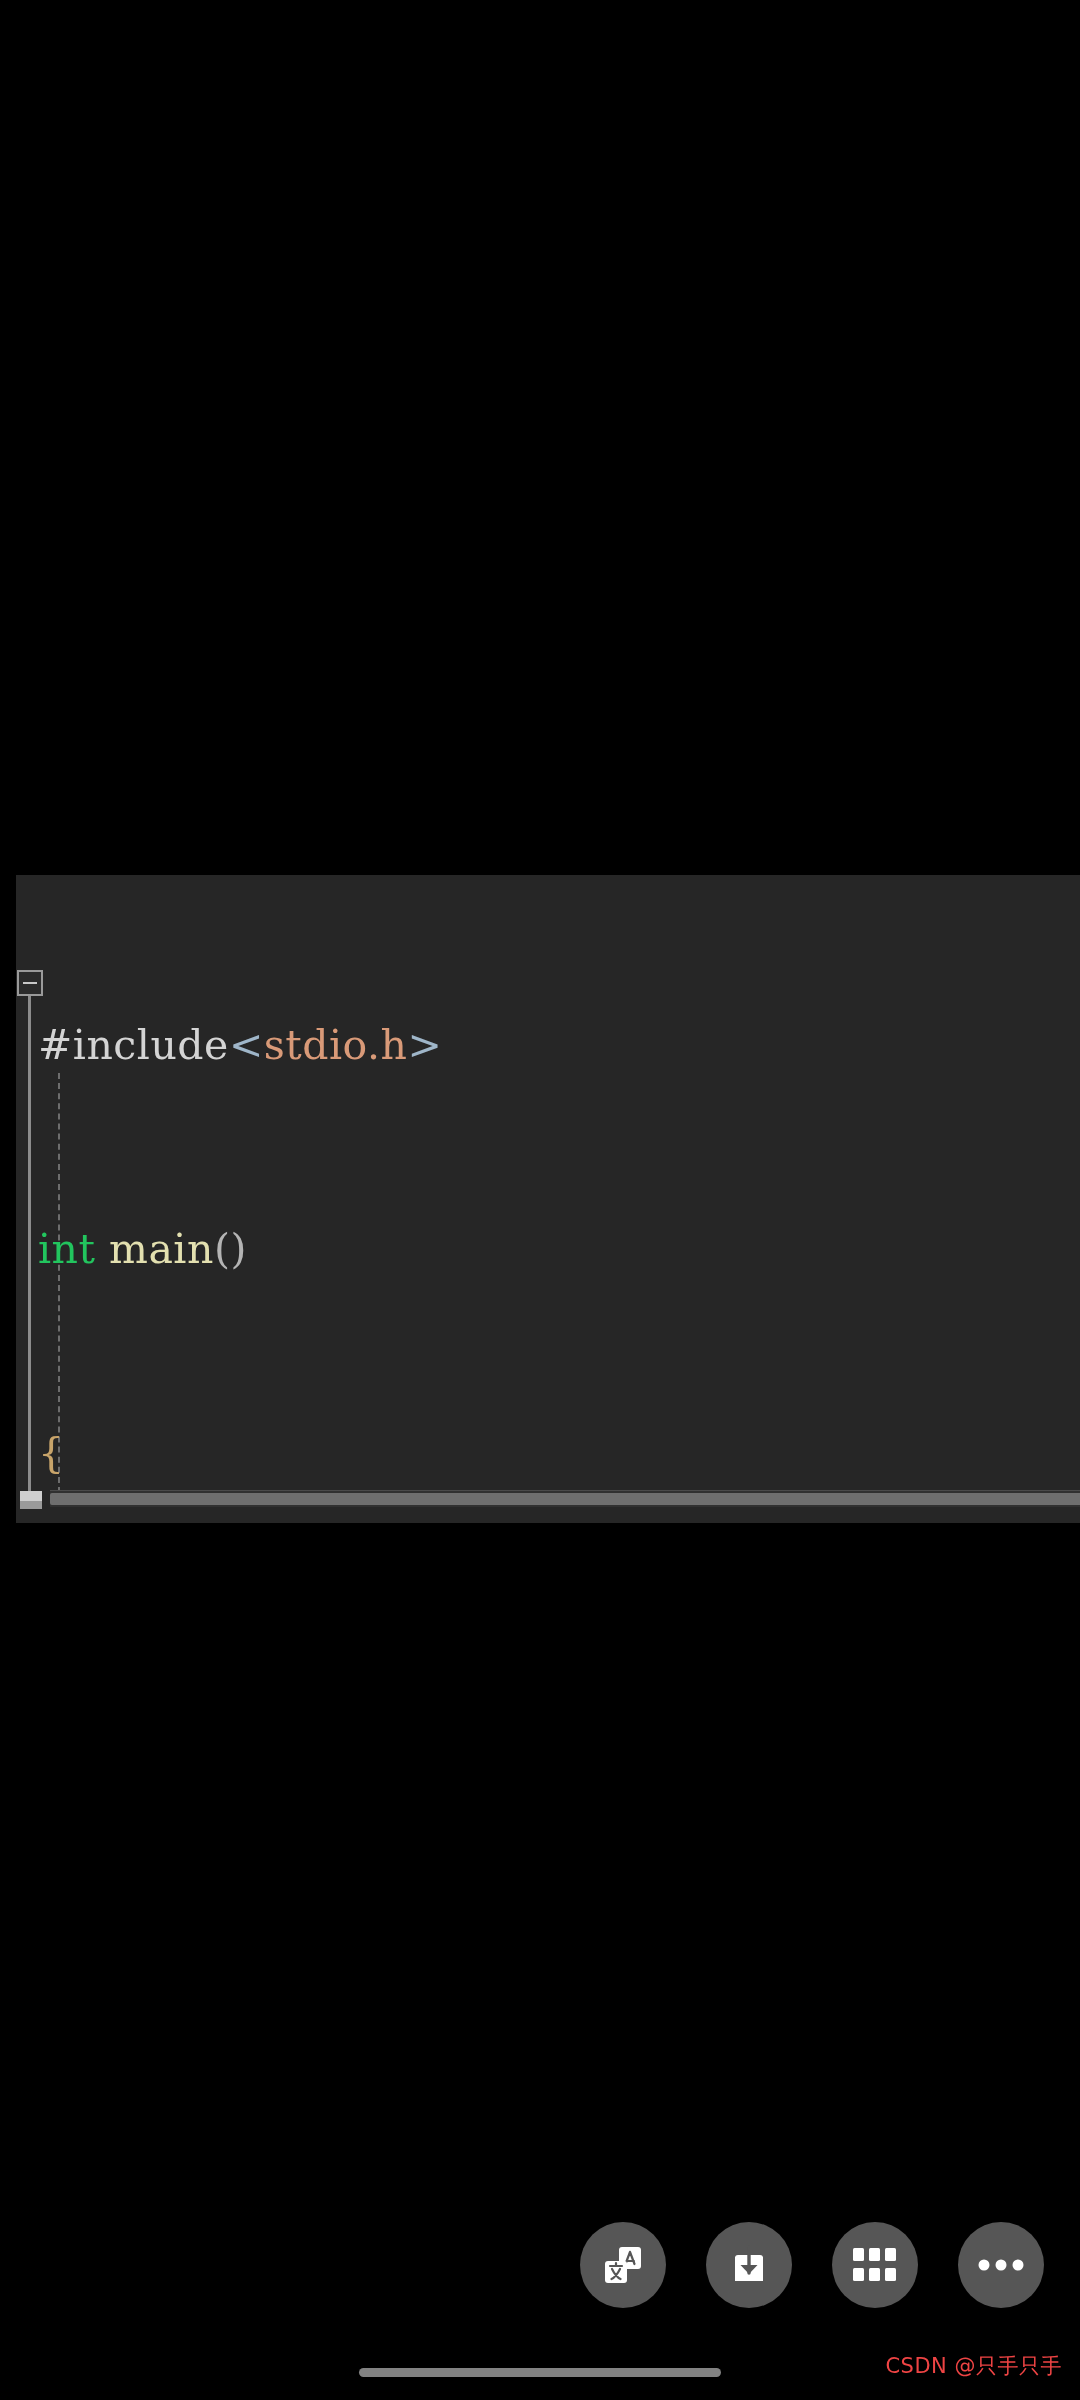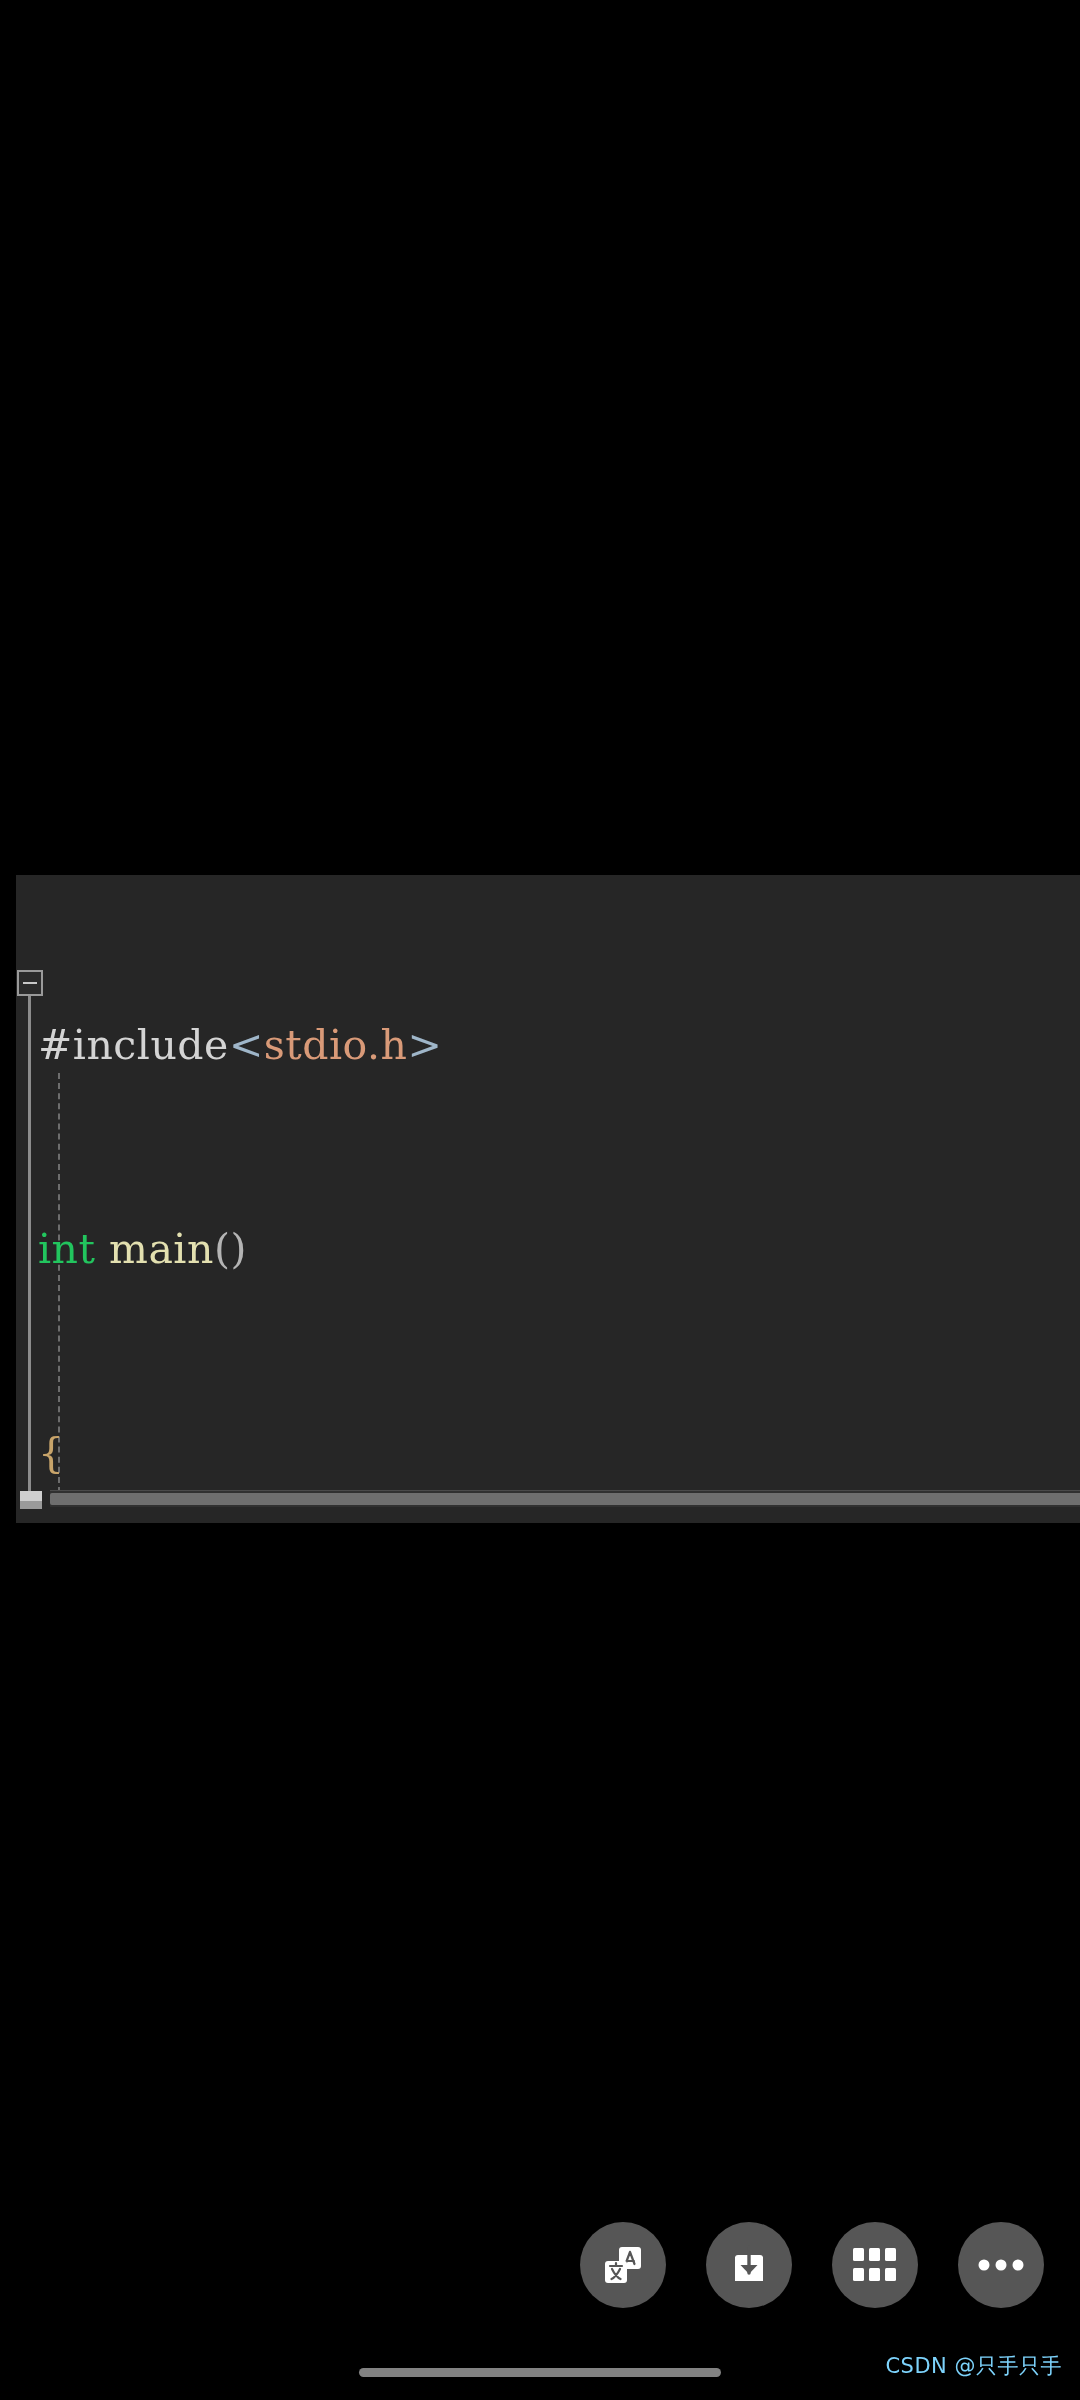--- a/index.html
+++ b/index.html
@@ -175,21 +175,21 @@
     justify-content: center;
     cursor: pointer;
   }
   .fab svg { display: block; }
 
   
   #watermark {
     position: absolute;
     right: 18px;
     top: 2352px;
-    color: #7dd3fc;
+    color: #ef4444;
     font-size: 21px;
     font-family: "DejaVu Sans", sans-serif;
     letter-spacing: 0.5px;
   }
 
   
   #home-indicator {
     position: absolute;
     left: 50%;
     transform: translateX(-50%);

